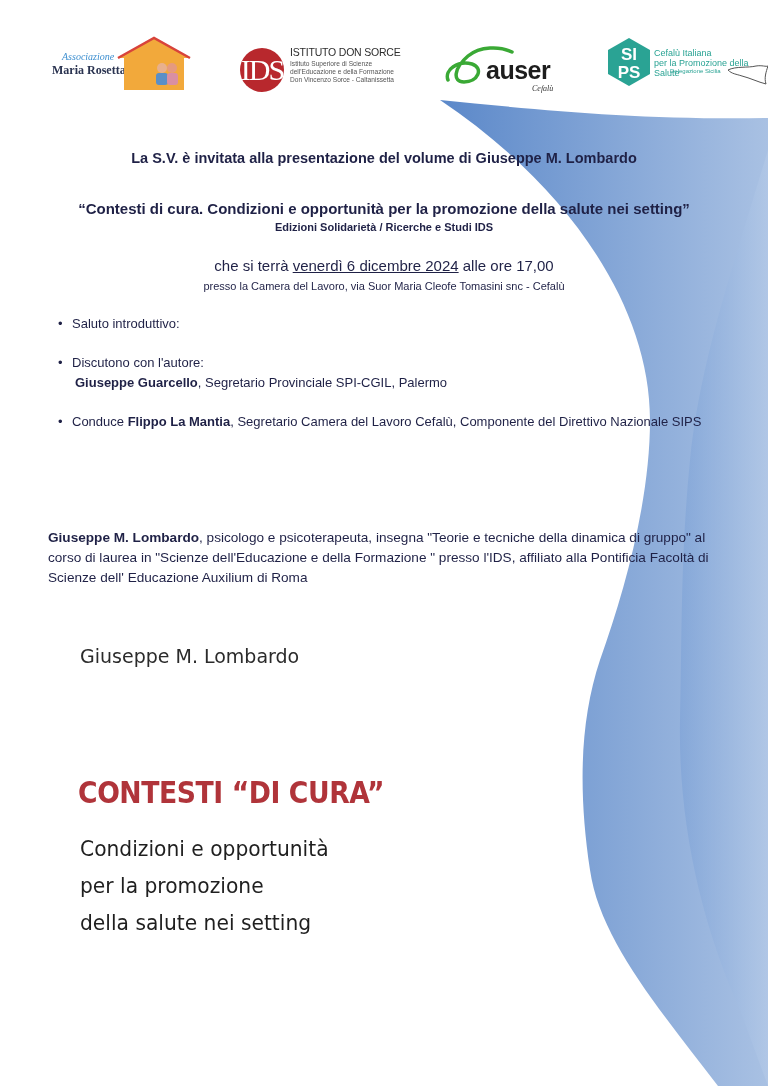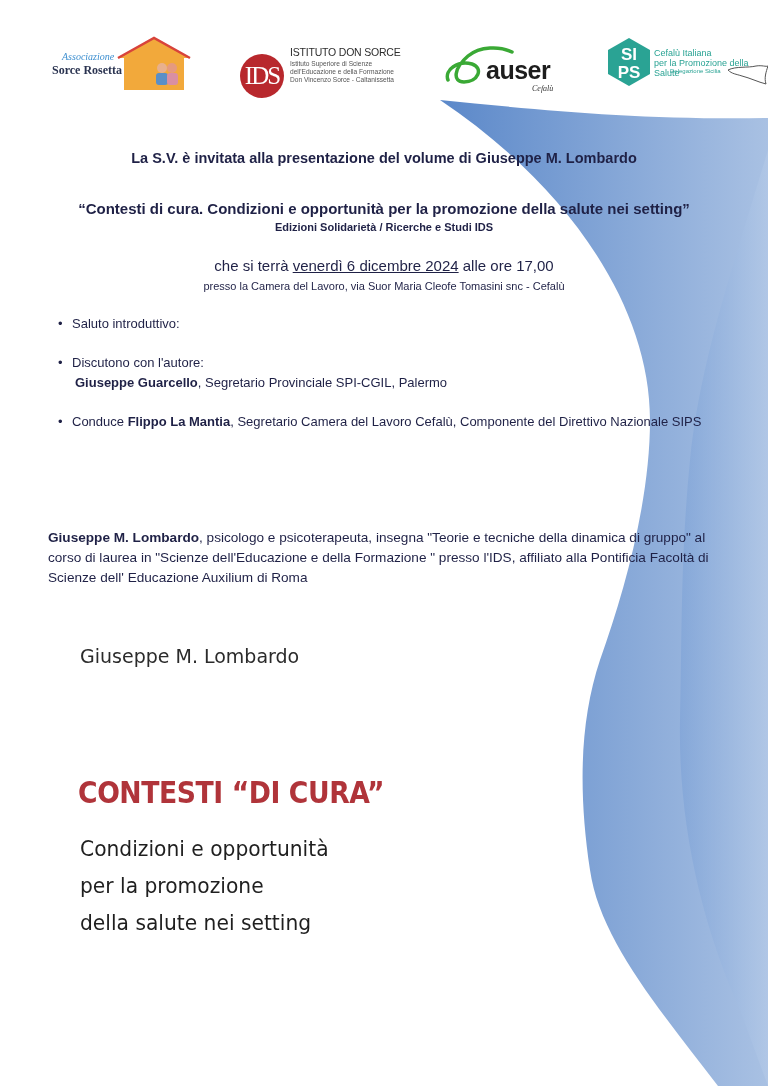--- a/index.html
+++ b/index.html
@@ -13,21 +13,21 @@
     .layer { position: absolute; z-index: 1; }
 
     
     .logo { position: absolute; margin-left: 12px; }
     .rosetta { left: 38px; top: 36px; width: 142px; height: 54px; }
     .rosetta .assoc { position: absolute; left: 12px; top: 15px; font-family: "Liberation Serif", serif; font-style: italic; font-size: 10px; color: #3d8fd0; }
     .rosetta .casa { position: absolute; left: 2px; top: 27px; font-family: "Liberation Serif", serif; font-weight: bold; font-size: 12px; color: #2a3350; }
     .rosetta svg { position: absolute; left: 66px; top: 0; }
 
     .ids { left: 228px; top: 42px; width: 172px; height: 46px; }
-    .ids .circle { position: absolute; left: 0; top: 12px; width: 44px; height: 44px; border-radius: 50%; background: #b8282d; color: #fff; font-family: "Liberation Serif", serif; font-size: 25px; line-height: 44px; text-align: center; letter-spacing: -2px; }
+    .ids .circle { position: absolute; left: 0; top: 6px; width: 44px; height: 44px; border-radius: 50%; background: #b8282d; color: #fff; font-family: "Liberation Serif", serif; font-size: 30px; line-height: 44px; text-align: center; letter-spacing: -2px; }
     .ids .t1 { position: absolute; left: 50px; top: 4px; font-size: 10.5px; color: #2c2c2c; letter-spacing: -0.2px; }
     .ids .t2 { position: absolute; left: 50px; top: 18px; font-size: 6.6px; line-height: 8px; color: #555; }
 
     .auser { left: 432px; top: 40px; width: 130px; height: 58px; }
     .auser .word { position: absolute; left: 42px; top: 16px; font-weight: bold; font-size: 25px; color: #1d1d1d; letter-spacing: -0.5px; }
     .auser .city { position: absolute; left: 88px; top: 44px; font-family: "Liberation Serif", serif; font-style: italic; font-size: 8px; color: #333; }
 
     .sips { left: 596px; top: 38px; width: 166px; height: 56px; }
     .sips .hex { position: absolute; left: 0; top: 0; }
     .sips .n1 { position: absolute; left: 46px; top: 10px; font-size: 9px; color: #2aa394; line-height: 10px; }
@@ -69,21 +69,21 @@
       <stop offset="0" stop-color="#7aa0d6"></stop>
       <stop offset="1" stop-color="#b6cbe8"></stop>
     </linearGradient>
   </defs>
   <path d="M440,100 C540,110 640,120 768,118 L768,1086 L718,1086 C660,1010 600,940 590,870 C578,790 580,720 600,660 C625,590 650,500 650,420 C650,300 560,180 440,100 Z" fill="url(#g1)"></path>
   <path d="M768,150 C735,260 700,360 690,460 C680,560 682,650 680,720 C678,820 700,920 740,1010 L768,1086 Z" fill="url(#g2)" opacity="0.55"></path>
 </svg>
 
 <div class="logo rosetta layer">
   <span class="assoc">Associazione</span>
-  <span class="casa">Sorce Rosetta</span>
+  <span class="casa">Maria Rosetta</span>
   <svg width="76" height="54" viewBox="0 0 76 54">
     <polygon points="38,2 2,22 8,22 8,54 68,54 68,22 74,22" fill="#f2a93b"></polygon>
     <polyline points="2,22 38,2 74,22" fill="none" stroke="#d8433a" stroke-width="2.5"></polyline>
     <circle cx="46" cy="32" r="5" fill="#e8b08d"></circle>
     <circle cx="56" cy="32" r="5" fill="#e59a7e"></circle>
     <rect x="40" y="37" width="12" height="12" rx="3" fill="#5a8fc7"></rect>
     <rect x="51" y="37" width="11" height="12" rx="3" fill="#d98fa2"></rect>
   </svg>
 </div>
 

